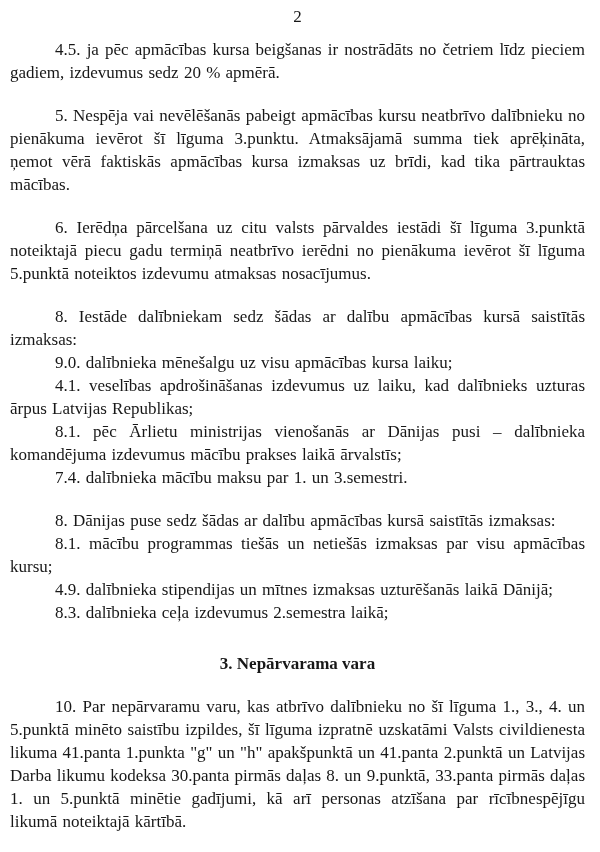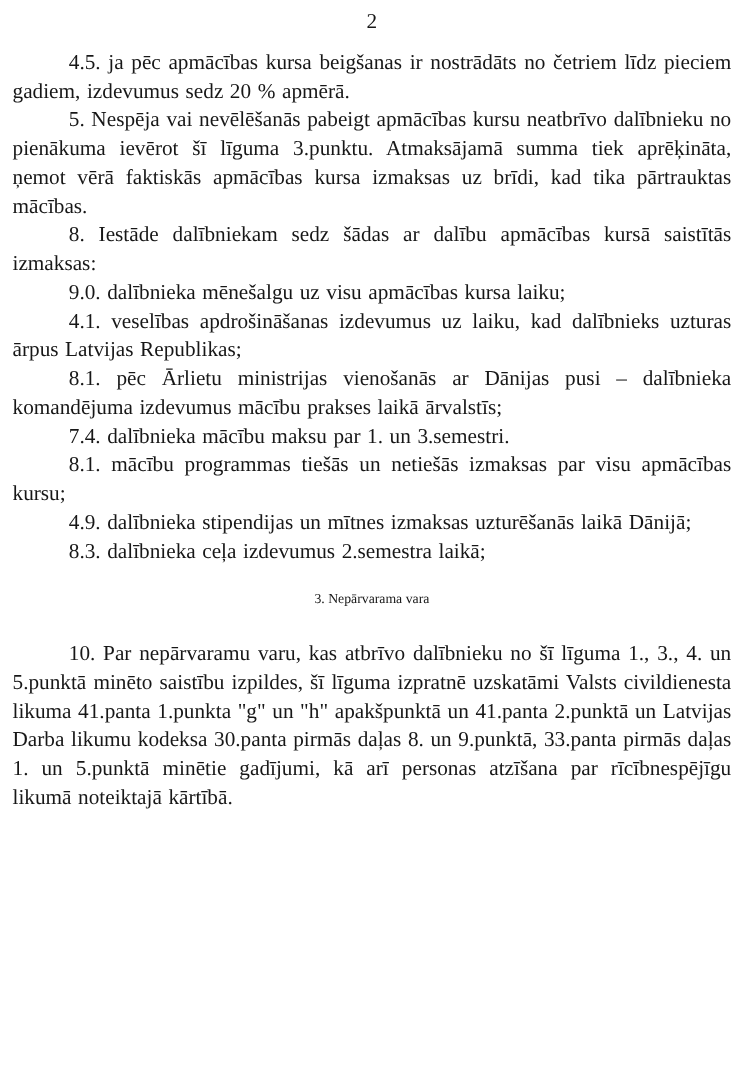--- a/index.html
+++ b/index.html
@@ -25,45 +25,47 @@
     margin-bottom: 10px;
   }
   p.para {
     margin: 0;
     text-align: justify;
     text-indent: 45px;
     word-spacing: 1px;
     font-family: Liberation Serif, serif;
   }
   p.para.spaced {
-    margin-top: 0;
+    margin-top: 20px;
   }
   h2.section-heading {
-    margin: 16px 0 20px 0;
+    margin: 28px 0 20px 0;
     text-align: center;
-    font-size: 11px;
-    font-weight: normal;
+    font-size: 17px;
+    font-weight: bold;
     line-height: 23px;
   }
 </style>
 </head>
 <body>
 
 <div class="page">
   <div class="page-number">2</div>
 
   <p class="para">4.5. ja pēc apmācības kursa beigšanas ir nostrādāts no četriem līdz pieciem gadiem, izdevumus sedz 20 % apmērā.</p>
   <p class="para spaced">5. Nespēja vai nevēlēšanās pabeigt apmācības kursu neatbrīvo dalībnieku no pienākuma ievērot šī līguma 3.punktu. Atmaksājamā summa tiek aprēķināta, ņemot vērā faktiskās apmācības kursa izmaksas uz brīdi, kad tika pārtrauktas mācības.</p>
+  <p class="para spaced">6. Ierēdņa pārcelšana uz citu valsts pārvaldes iestādi šī līguma 3.punktā noteiktajā piecu gadu termiņā neatbrīvo ierēdni no pienākuma ievērot šī līguma 5.punktā noteiktos izdevumu atmaksas nosacījumus.</p>
 
   <p class="para spaced">8. Iestāde dalībniekam sedz šādas ar dalību apmācības kursā saistītās izmaksas:</p>
   <p class="para">9.0. dalībnieka mēnešalgu uz visu apmācības kursa laiku;</p>
   <p class="para">4.1. veselības apdrošināšanas izdevumus uz laiku, kad dalībnieks uzturas ārpus Latvijas Republikas;</p>
   <p class="para">8.1. pēc Ārlietu ministrijas vienošanās ar Dānijas pusi – dalībnieka komandējuma izdevumus mācību prakses laikā ārvalstīs;</p>
   <p class="para">7.4. dalībnieka mācību maksu par 1. un 3.semestri.</p>
 
+  <p class="para spaced">8. Dānijas puse sedz šādas ar dalību apmācības kursā saistītās izmaksas:</p>
   <p class="para">8.1. mācību programmas tiešās un netiešās izmaksas par visu apmācības kursu;</p>
   <p class="para">4.9. dalībnieka stipendijas un mītnes izmaksas uzturēšanās laikā Dānijā;</p>
   <p class="para">8.3. dalībnieka ceļa izdevumus 2.semestra laikā;</p>
 
   <h2 class="section-heading">3. Nepārvarama vara</h2>
 
   <p class="para spaced">10. Par nepārvaramu varu, kas atbrīvo dalībnieku no šī līguma 1., 3., 4. un 5.punktā minēto saistību izpildes, šī līguma izpratnē uzskatāmi Valsts civildienesta likuma 41.panta 1.punkta "g" un "h" apakšpunktā un 41.panta 2.punktā un Latvijas Darba likumu kodeksa 30.panta pirmās daļas 8. un 9.punktā, 33.panta pirmās daļas 1. un 5.punktā minētie gadījumi, kā arī personas atzīšana par rīcībnespējīgu likumā noteiktajā kārtībā.</p>
 </div>
 
 </body></html>

